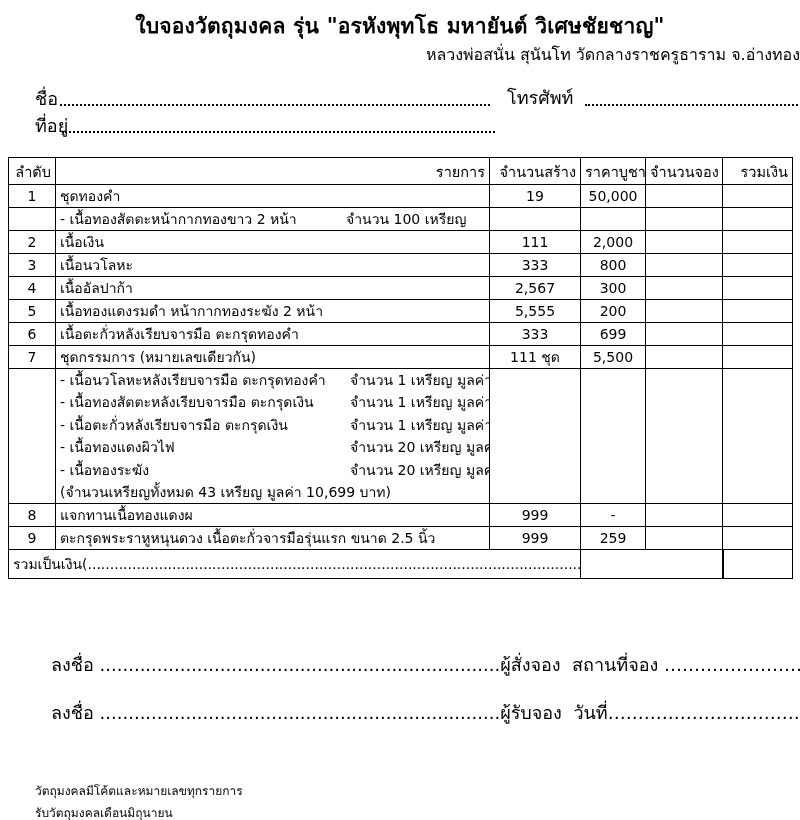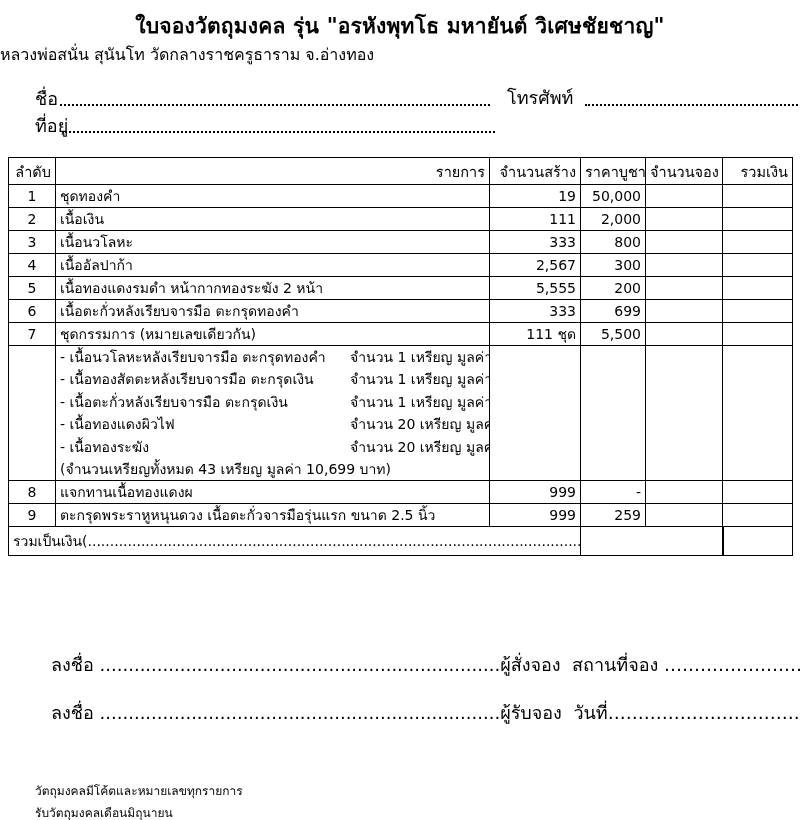--- a/index.html
+++ b/index.html
@@ -3,38 +3,38 @@
 <meta charset="utf-8">
 <style>
   html,body{margin:0;padding:0;}
   body{
     width:800px;height:820px;position:relative;
     background:#ffffff;color:#000;
     font-family:"DejaVu Sans","Liberation Sans",sans-serif;
   }
   .abs{position:absolute;}
   .title{top:9px;left:0;width:800px;text-align:center;font-size:21px;font-weight:600;letter-spacing:.2px;}
-  .subtitle{top:42px;left:0;width:800px;text-align:left;font-size:16px;}
+  .subtitle{top:42px;left:0;width:800px;text-align:right;font-size:16px;}
   .flabel{font-size:18px;}
   .dotline{border-bottom:2px dotted #000;height:0;}
   
   table.order{
     position:absolute;left:8px;top:157px;width:784px;
     border-collapse:separate;border-spacing:0;table-layout:fixed;
     border-top:1px solid #000;border-left:1px solid #000;
     font-size:14px;
   }
   table.order td,table.order th{
     border-right:1px solid #000;border-bottom:1px solid #000;
     padding:0 4px;height:22px;font-weight:normal;vertical-align:middle;
     overflow:hidden;white-space:nowrap;
   }
   table.order th{height:26px;text-align:right;font-size:14.5px;}
   td.c-no{text-align:center;}
-  td.c-made,td.c-price,td.c-res,td.c-tot{text-align:right;}
+  td.c-made,td.c-price,td.c-res,td.c-tot{text-align:center;}
   td.rel{position:relative;}
   span.tab{position:absolute;left:290px;top:0;line-height:22px;}
   tr.tall td{height:134px;vertical-align:top;}
   .dline{position:relative;height:22.4px;line-height:22.4px;white-space:nowrap;}
   .dline .tab{top:0;}
   td.committee-cell{padding-top:3px;}
   tr.total-row td{height:28px;}
   td.total-cell{font-weight:bold;font-size:14px;}
   td.gap-cell{border-right:none;border-bottom:none;}
   td.total-box{border-left:1px solid #000;border-bottom:5px double #000;}
@@ -74,20 +74,30 @@
     </tr>
   </thead>
   <tbody>
     <tr>
       <td class="c-no">1</td>
       <td>ชุดทองคำ</td>
       <td class="c-made">19</td>
       <td class="c-price">50,000</td>
       <td class="c-res"></td>
       <td class="c-tot"></td>
+    </tr>
+    <tr>
+      <td class="c-no"></td>
+      <td class="rel">
+        <span>- เนื้อทองสัตตะหน้ากากทองขาว 2 หน้า</span><span class="tab">จำนวน 100 เหรียญ</span>
+      </td>
+      <td></td>
+        <td></td>
+      <td></td>
+        <td></td>
     </tr>
     <tr>
       <td class="c-no">2</td>
       <td>เนื้อเงิน</td>
       <td class="c-made">111</td>
       <td class="c-price">2,000</td>
       <td class="c-res"></td>
       <td class="c-tot"></td>
     </tr>
     <tr>

